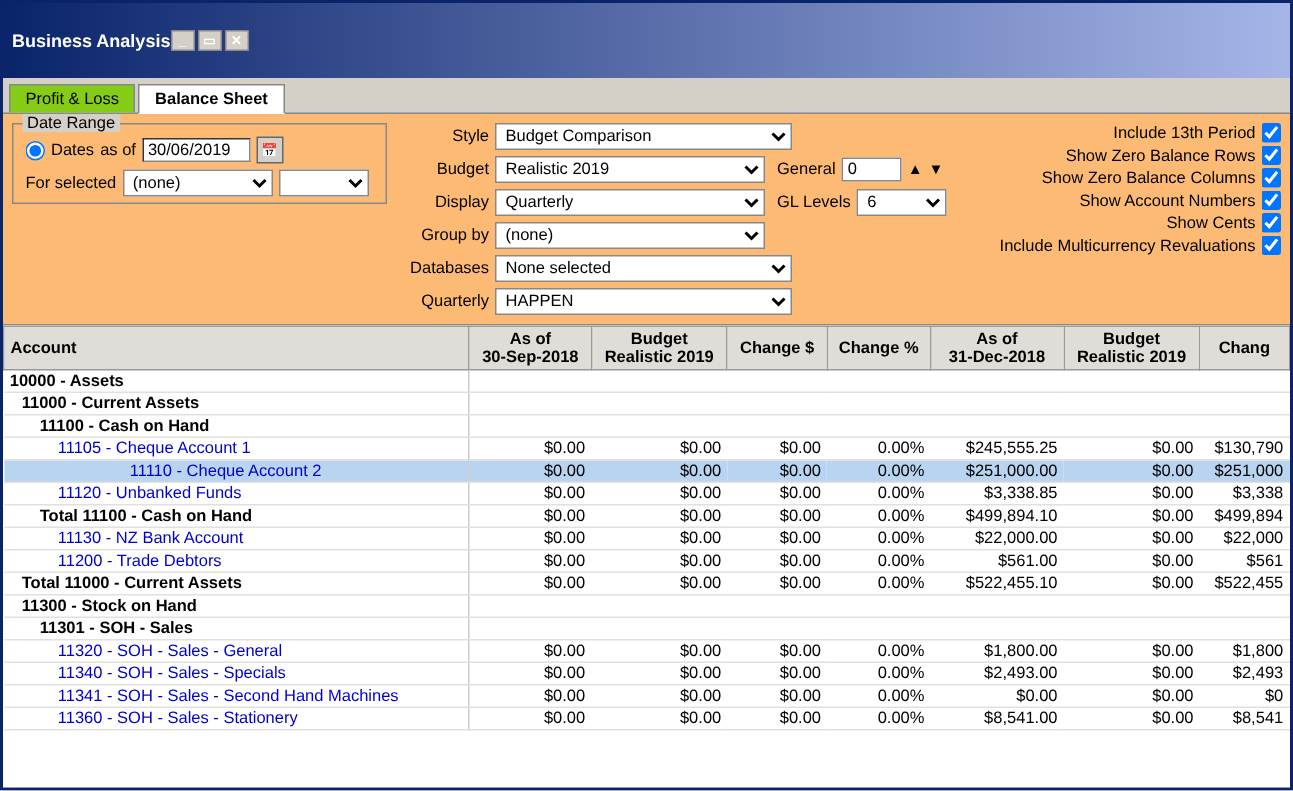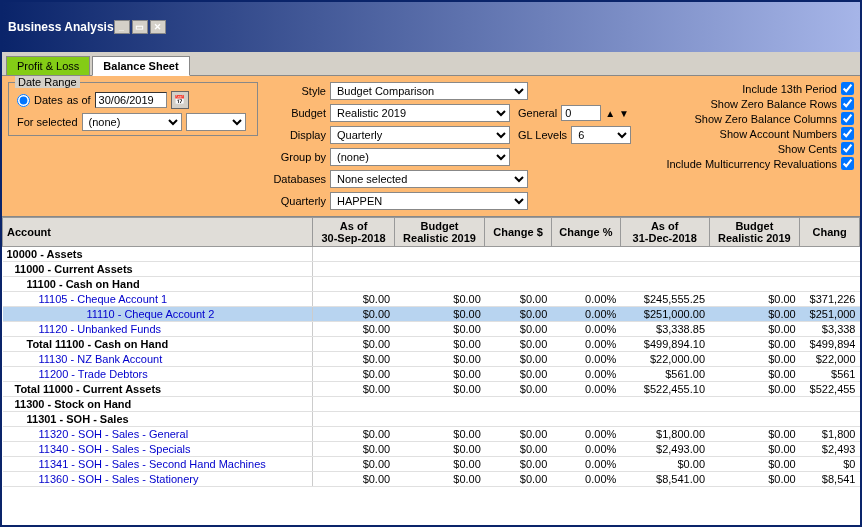--- a/index.html
+++ b/index.html
@@ -426,21 +426,21 @@
             <td class="num-cell"></td>
           </tr>
           <tr>
             <td class="indent-3"><span style="color: rgb(0, 0, 204); cursor: pointer;">11105 - Cheque Account 1</span></td>
             <td class="num-cell">$0.00</td>
             <td class="num-cell">$0.00</td>
             <td class="num-cell">$0.00</td>
             <td class="num-cell">0.00%</td>
             <td class="num-cell">$245,555.25</td>
             <td class="num-cell">$0.00</td>
-            <td class="num-cell">$371,226</td>
+            <td class="num-cell">$130,790</td>
           </tr>
           <tr class="highlight-row">
             <td class="indent-3"><span style="color: rgb(0, 0, 204); cursor: pointer; margin-left: 48px;">11110 - Cheque Account 2</span></td>
             <td class="num-cell">$0.00</td>
             <td class="num-cell">$0.00</td>
             <td class="num-cell">$0.00</td>
             <td class="num-cell">0.00%</td>
             <td class="num-cell">$251,000.00</td>
             <td class="num-cell">$0.00</td>
             <td class="num-cell">$251,000</td>

